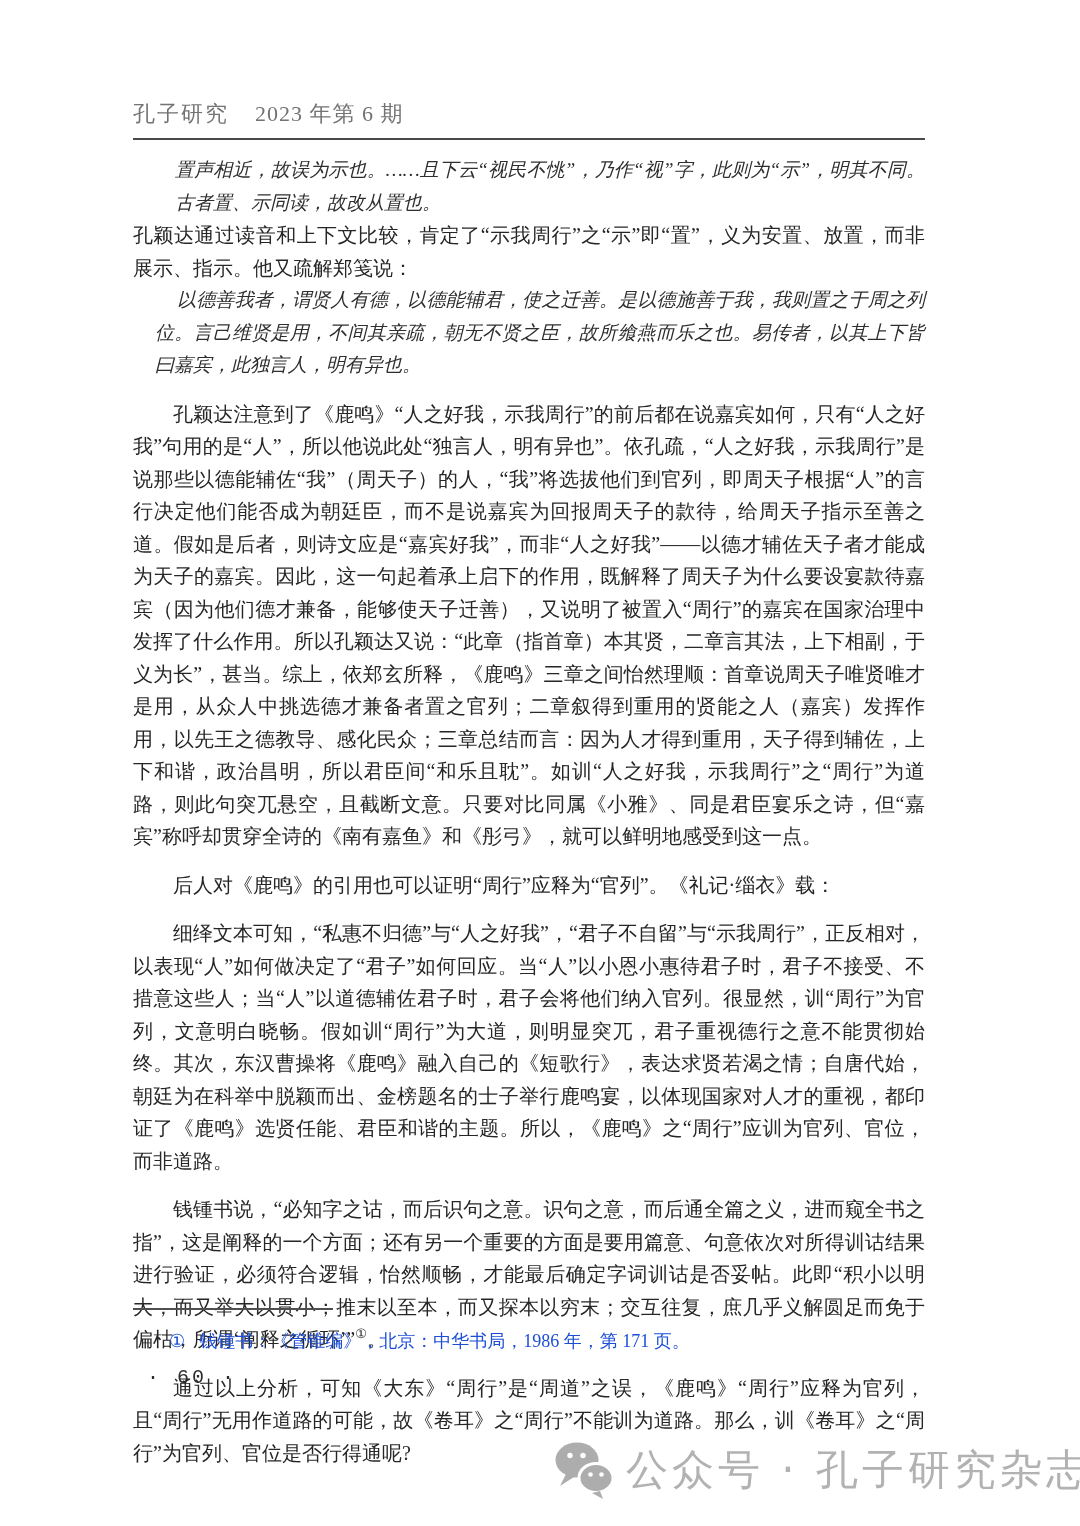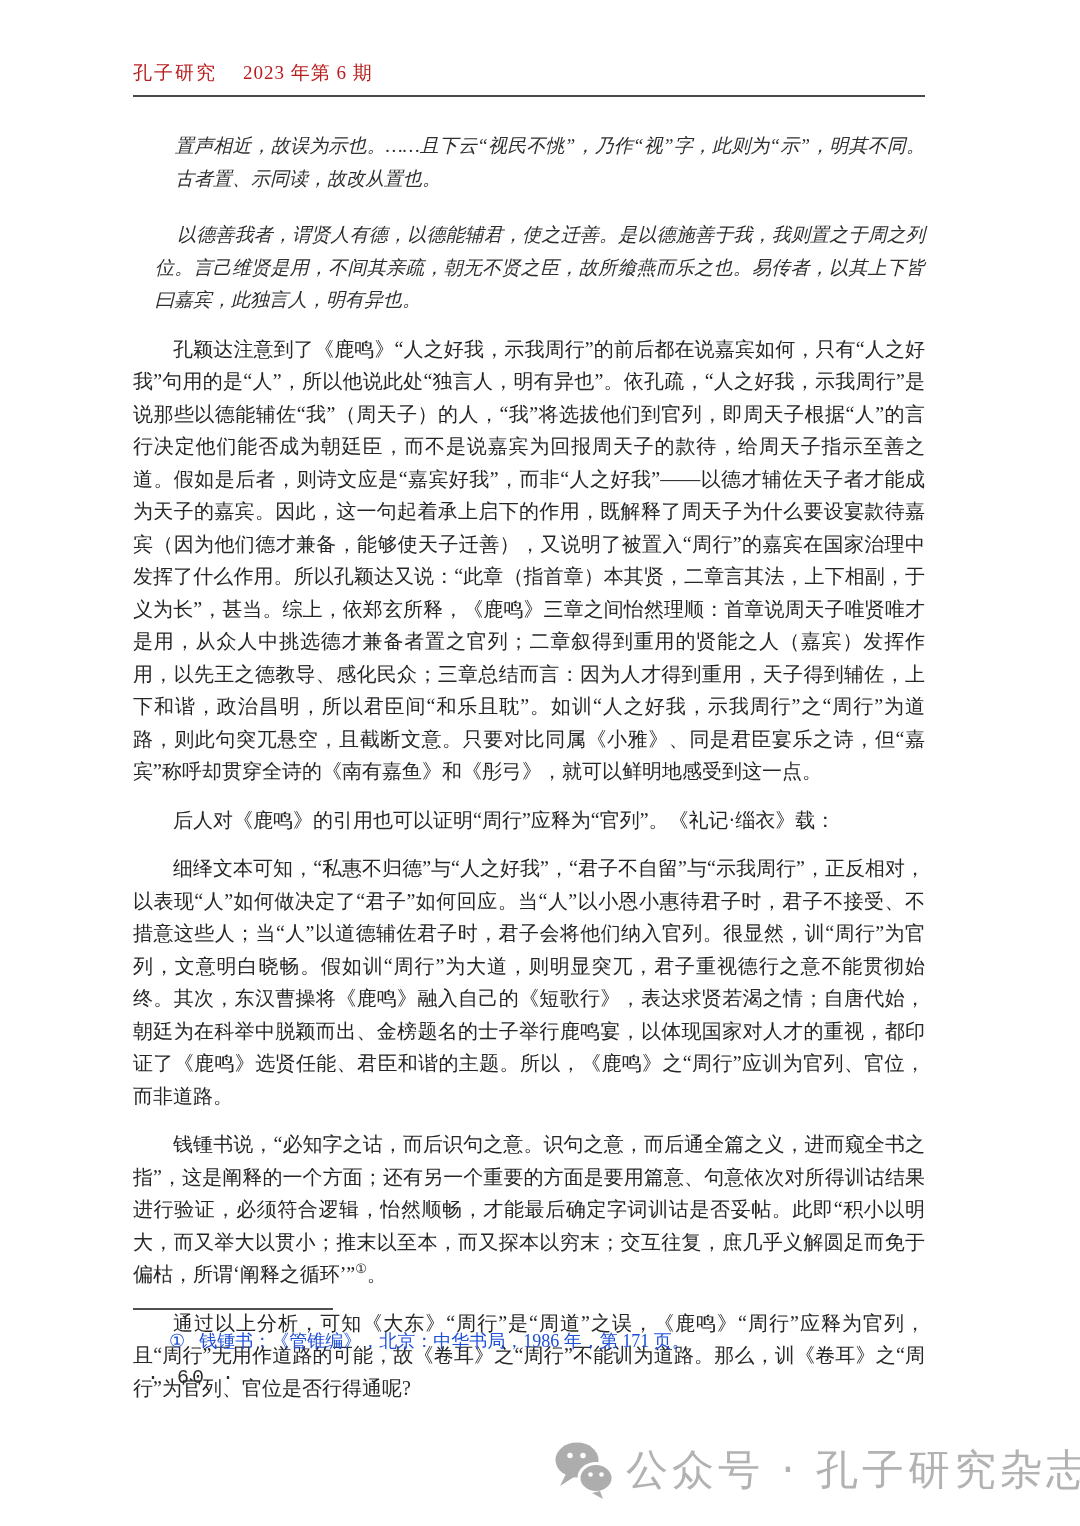--- a/index.html
+++ b/index.html
@@ -10,48 +10,47 @@
     font-family: "Liberation Serif", "DejaVu Serif", serif;
     color: #262626;
     overflow: hidden;
   }
   .content {
     position: absolute;
     left: 133px; top: 0;
     width: 792px;
   }
   .journal-header {
-    margin-top: 60px;
-    font-size: 19px;
+    margin-top: 99px;
+    font-size: 22px;
     letter-spacing: 2px;
-    color: #b91c1c;
+    color: #737373;
     white-space: nowrap;
   }
   .journal-header .issue { margin-left: 26px; letter-spacing: 1px; }
   .header-rule {
     margin-top: 9px;
     height: 2px;
     background: #4a4a4a;
   }
   p.block {
     margin: 0;
     text-align: justify;
     text-justify: inter-ideograph;
     font-size: 20px;
     line-height: 32.5px;
     color: #262626;
   }
-  p.block.first { margin-top: 33px; }
+  p.block.first { margin-top: 14px; }
   p.indent { text-indent: 2em; margin-top: 16px; }
   p.quote {
     font-size: 19px;
     line-height: 32.5px;
     color: #2e2e2e;
     font-style: italic; 
-    margin-top: 24px;
   }
   p.quote-cont { margin-left: 42px; }      
   p.quote-para { margin-left: 22px; text-indent: 22px; }
   sup.fn-ref { font-size: 13px; line-height: 0; vertical-align: super; }
   .footnote-rule {
     position: absolute;
     left: 133px; top: 1308px;
     width: 200px; height: 2px;
     background: #4f4f4f;
   }
@@ -96,20 +95,21 @@
 
 <div class="content">
 
   <div class="journal-header">
     <span>孔子研究</span><span class="issue">2023 年第 6 期</span>
   </div>
   <div class="header-rule"></div>
 
   <p class="block quote quote-cont first">置声相近，故误为示也。……且下云“视民不恌”，乃作“视”字，此则为“示”，明其不同。古者置、示同读，故改从置也。</p>
 
+  <p class="block">孔颖达通过读音和上下文比较，肯定了“示我周行”之“示”即“置”，义为安置、放置，而非展示、指示。他又疏解郑笺说：</p>
 
   <p class="block quote quote-para">以德善我者，谓贤人有德，以德能辅君，使之迁善。是以德施善于我，我则置之于周之列位。言己维贤是用，不间其亲疏，朝无不贤之臣，故所飨燕而乐之也。易传者，以其上下皆曰嘉宾，此独言人，明有异也。</p>
 
   <p class="block indent">孔颖达注意到了《鹿鸣》“人之好我，示我周行”的前后都在说嘉宾如何，只有“人之好我”句用的是“人”，所以他说此处“独言人，明有异也”。依孔疏，“人之好我，示我周行”是说那些以德能辅佐“我”（周天子）的人，“我”将选拔他们到官列，即周天子根据“人”的言行决定他们能否成为朝廷臣，而不是说嘉宾为回报周天子的款待，给周天子指示至善之道。假如是后者，则诗文应是“嘉宾好我”，而非“人之好我”——以德才辅佐天子者才能成为天子的嘉宾。因此，这一句起着承上启下的作用，既解释了周天子为什么要设宴款待嘉宾（因为他们德才兼备，能够使天子迁善），又说明了被置入“周行”的嘉宾在国家治理中发挥了什么作用。所以孔颖达又说：“此章（指首章）本其贤，二章言其法，上下相副，于义为长”，甚当。综上，依郑玄所释，《鹿鸣》三章之间怡然理顺：首章说周天子唯贤唯才是用，从众人中挑选德才兼备者置之官列；二章叙得到重用的贤能之人（嘉宾）发挥作用，以先王之德教导、感化民众；三章总结而言：因为人才得到重用，天子得到辅佐，上下和谐，政治昌明，所以君臣间“和乐且耽”。如训“人之好我，示我周行”之“周行”为道路，则此句突兀悬空，且截断文意。只要对比同属《小雅》、同是君臣宴乐之诗，但“嘉宾”称呼却贯穿全诗的《南有嘉鱼》和《彤弓》，就可以鲜明地感受到这一点。</p>
 
   <p class="block indent">后人对《鹿鸣》的引用也可以证明“周行”应释为“官列”。《礼记·缁衣》载：</p>
 
 
   <p class="block indent">细绎文本可知，“私惠不归德”与“人之好我”，“君子不自留”与“示我周行”，正反相对，以表现“人”如何做决定了“君子”如何回应。当“人”以小恩小惠待君子时，君子不接受、不措意这些人；当“人”以道德辅佐君子时，君子会将他们纳入官列。很显然，训“周行”为官列，文意明白晓畅。假如训“周行”为大道，则明显突兀，君子重视德行之意不能贯彻始终。其次，东汉曹操将《鹿鸣》融入自己的《短歌行》，表达求贤若渴之情；自唐代始，朝廷为在科举中脱颖而出、金榜题名的士子举行鹿鸣宴，以体现国家对人才的重视，都印证了《鹿鸣》选贤任能、君臣和谐的主题。所以，《鹿鸣》之“周行”应训为官列、官位，而非道路。</p>
 

